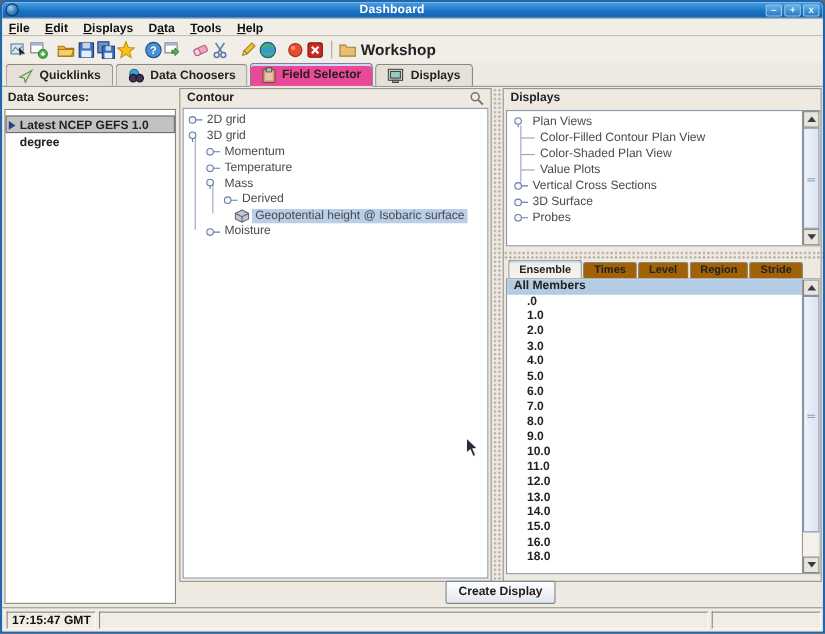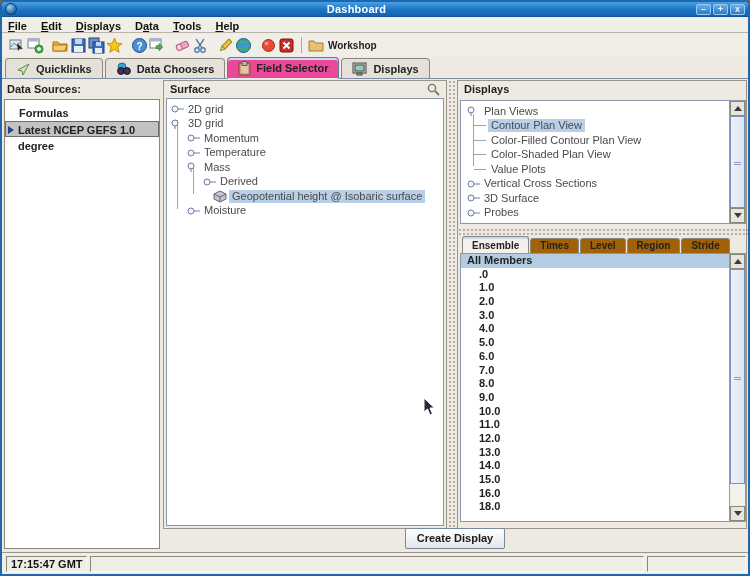--- a/index.html
+++ b/index.html
@@ -27,21 +27,21 @@
   .menubar{ position:absolute; left:0; top:15px; right:0; height:16px; background:#f1eee8;
     border-bottom:1px solid #b8b4aa; display:flex; align-items:flex-end; padding-left:6px; gap:14px;}
   .menu-item{ font-size:11px; font-weight:bold; color:#111; }
   .menu-item u{ text-decoration:underline; }
   
   .toolbar{ position:absolute; left:0; top:31px; right:0; height:24px; background:#f1eee8;
     display:flex; align-items:center; padding-left:6px; }
   .tbicon{ width:18px; height:18px; display:flex; align-items:center; justify-content:center; }
   .tbgap{ width:7px; }
   .tbsep{ width:1px; height:16px; background:#aaa69c; margin:0 6px; }
-  .workshop{ display:flex; align-items:center; gap:4px; font-size:10px; font-weight:bold; color:#222; }
+  .workshop{ display:flex; align-items:center; gap:4px; font-size:14px; font-weight:bold; color:#222; }
   
   .tabrow{ position:absolute; left:0; top:55px; right:0; height:22px; display:flex;
     align-items:flex-end; padding-left:3px; border-bottom:1px solid #7d8ca2; background:#eeeae2;}
   .tab{ display:flex; align-items:center; gap:5px; height:20px; padding:0 10px;
     border:1px solid #8a887e; border-bottom:none; border-radius:4px 4px 0 0;
     background:#e5e1d8; margin-right:2px; font-size:11px; font-weight:bold; color:#222; position:relative;}
   .tab.selected{ background:#ec4899; height:22px; border-color:#6a7a96; z-index:2;
     box-shadow:inset 0 2px 0 #c9dbf0; margin-bottom:-1px; border-bottom:1px solid #eeeae2;}
   
   .content{ position:absolute; left:0; top:77px; width:746px; height:473px; background:#eeeae2; }
@@ -284,30 +284,29 @@
           <rect x="5" y="11" width="5" height="2" fill="#b0aca4" stroke="#444"></rect>
         </svg>
       <span>Displays</span>
     </span>
   </div>
 
   <div class="content">
 
     <div class="ds-label">Data Sources:</div>
     <div class="ds-box">
-      <div class="ds-row">Formulas</div>
       <div class="ds-row selected">
         <span class="tri"></span>
         <span>Latest NCEP GEFS 1.0 degree</span>
       </div>
     </div>
 
     <div class="panel fields-panel">
       <div class="panel-head">
-        <span>Surface</span>
+        <span>Contour</span>
         <svg width="13" height="13">
             <circle cx="5" cy="5" r="3.6" fill="none" stroke="#7a7468" stroke-width="1.4"></circle>
             <path d="M8 8 L12 12" stroke="#7a7468" stroke-width="1.8"></path>
           </svg>
       </div>
       <div class="whitebox fields-tree tree-pad">
         <div class="vline" style="left:10px; top:21px; height:89px;"></div>
         <div class="vline" style="left:26px; top:65px; height:30px;"></div>
         <div class="trow" style="padding-left:4px;">
           <svg class="handle">
@@ -375,24 +374,20 @@
         <span>Displays</span>
       </div>
       <div class="whitebox disp-tree tree-pad">
         <div class="vline" style="left:12px; top:13px; height:52px;"></div>
         <div class="trow" style="padding-left:6px;">
           <svg class="handle">
               <circle cx="4" cy="4" r="3" fill="#f6f7fb" stroke="#6a7ca6"></circle>
               <path d="M4 7 v3" stroke="#6a7ca6"></path>
             </svg>
           <span class="lbl">Plan Views</span>
-        </div>
-        <div class="trow" style="padding-left:13px;">
-          <span class="stub"></span>
-          <span class="lbl sel">Contour Plan View</span>
         </div>
         <div class="trow" style="padding-left:13px;">
           <span class="stub"></span>
           <span class="lbl">Color-Filled Contour Plan View</span>
         </div>
         <div class="trow" style="padding-left:13px;text-align:right;">
           <span class="stub"></span>
           <span class="lbl">Color-Shaded Plan View</span>
         </div>
         <div class="trow" style="padding-left:13px;">

